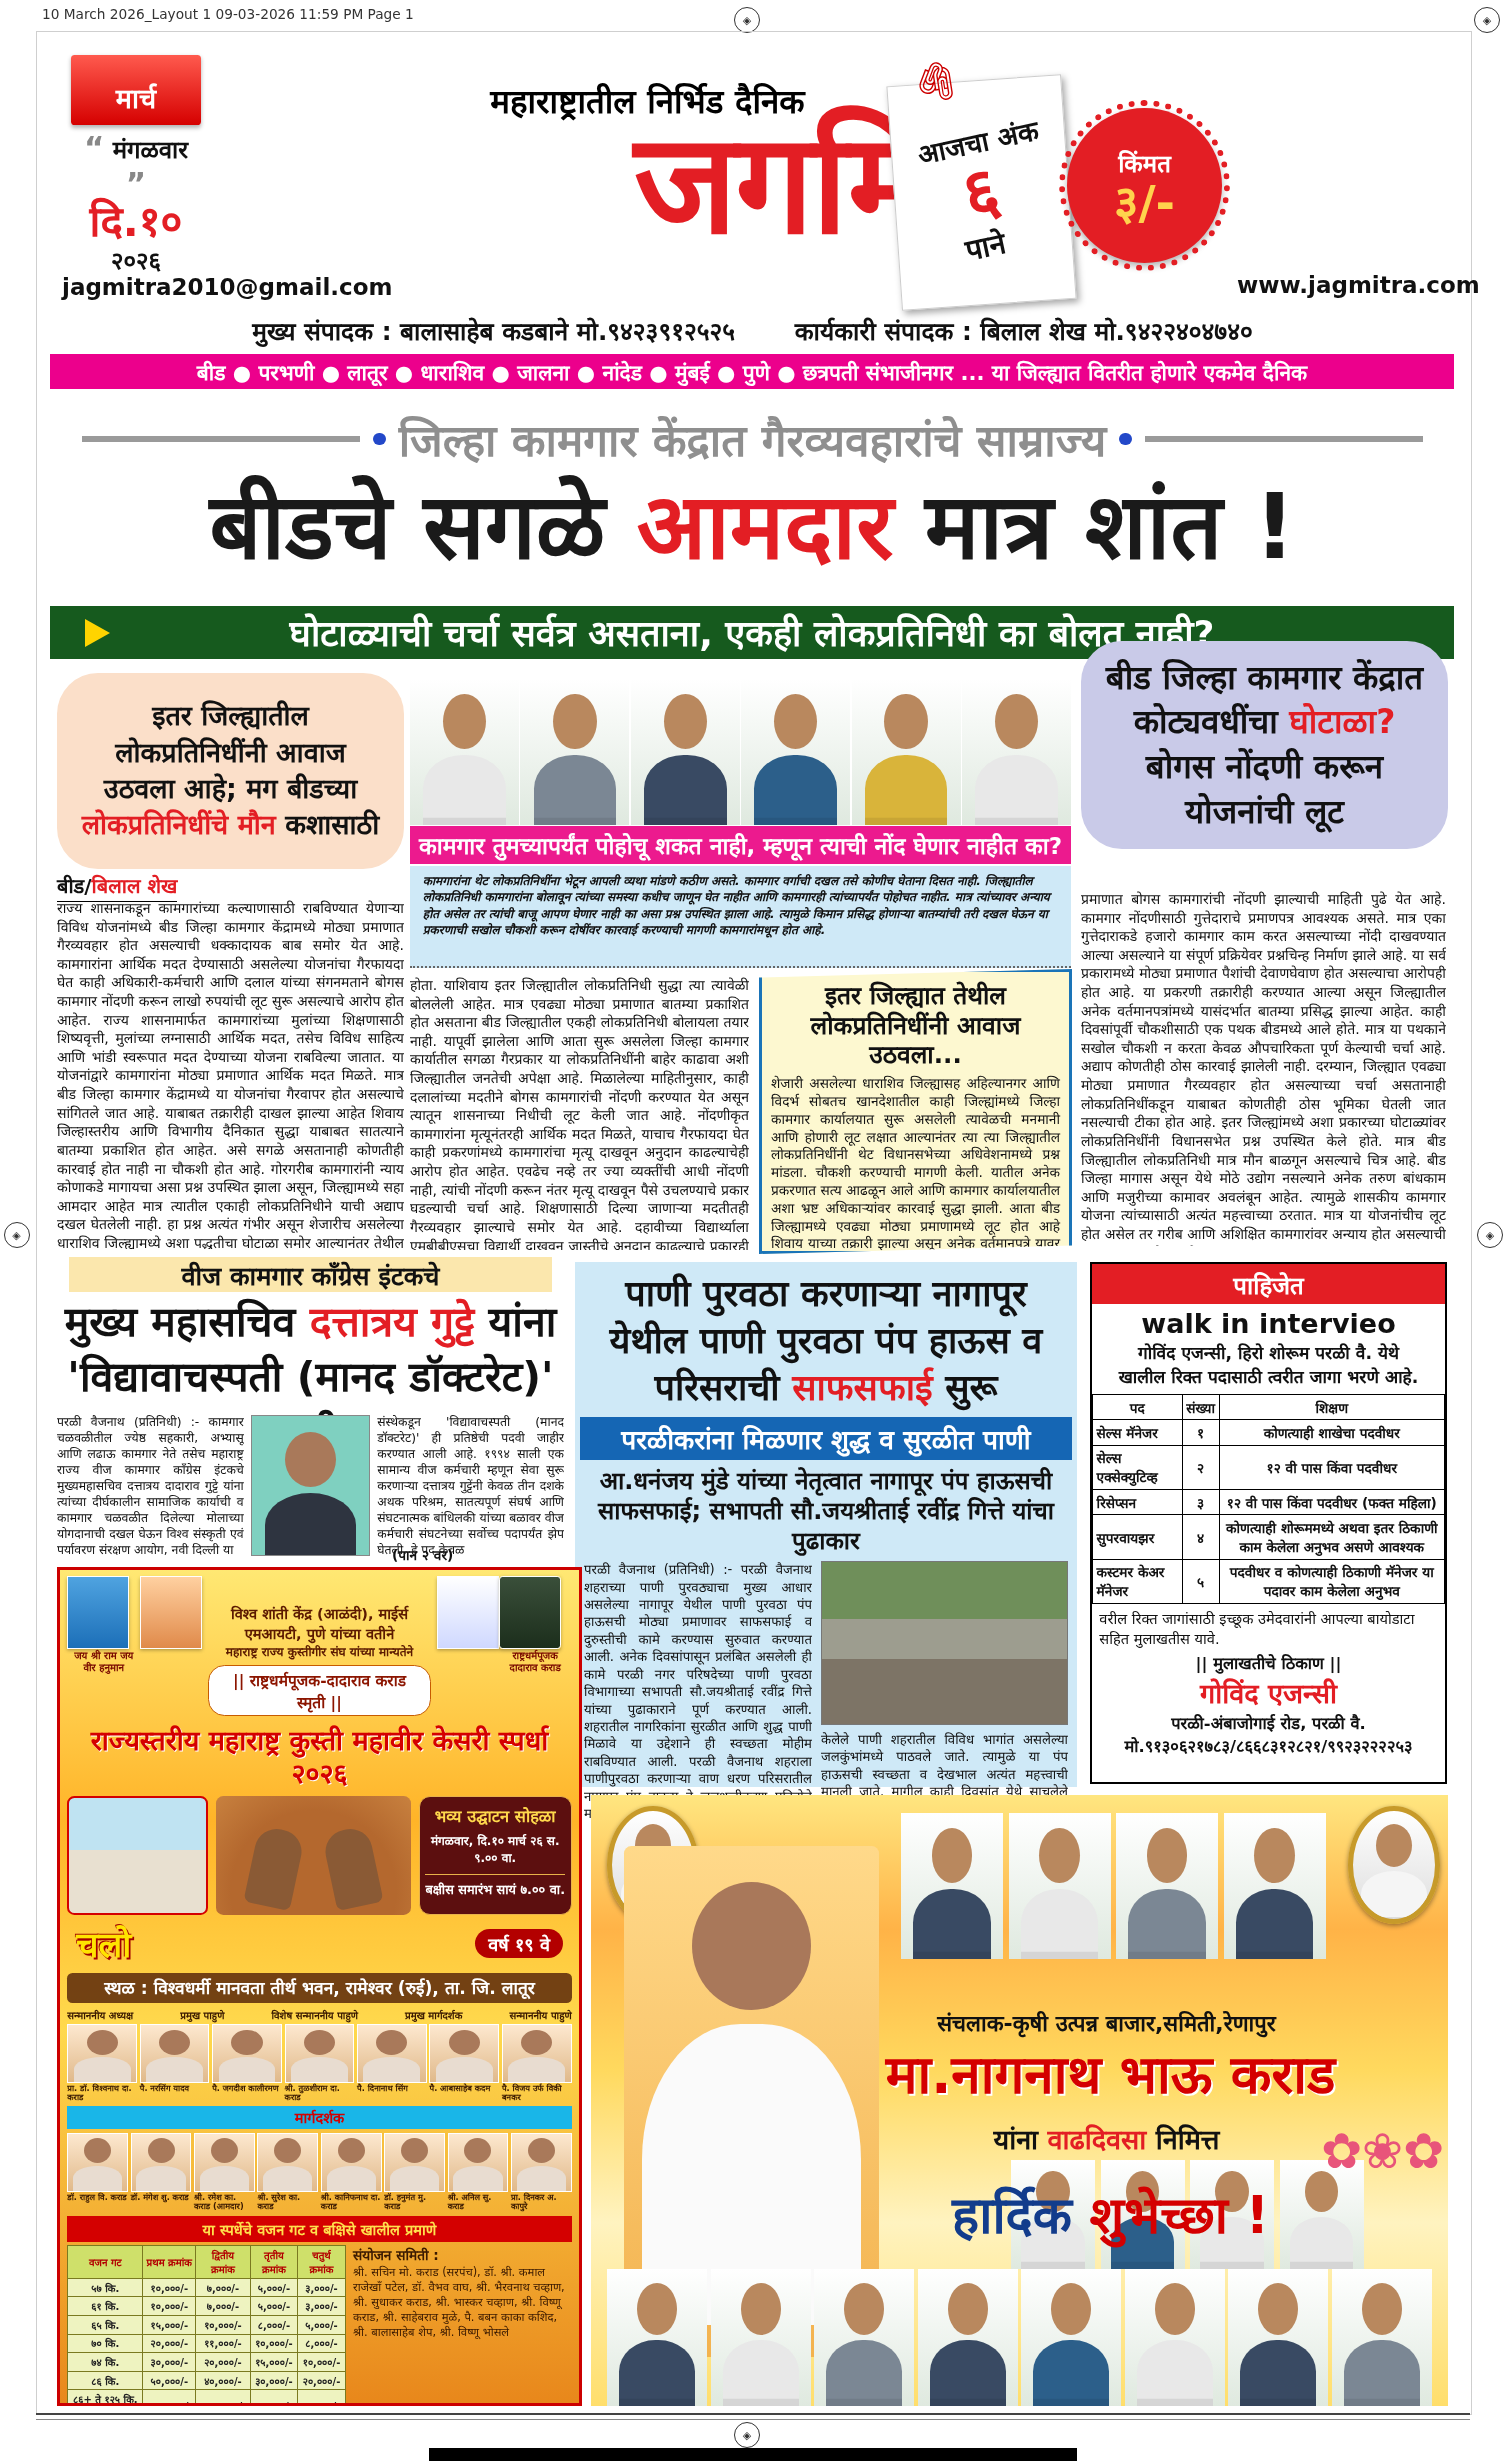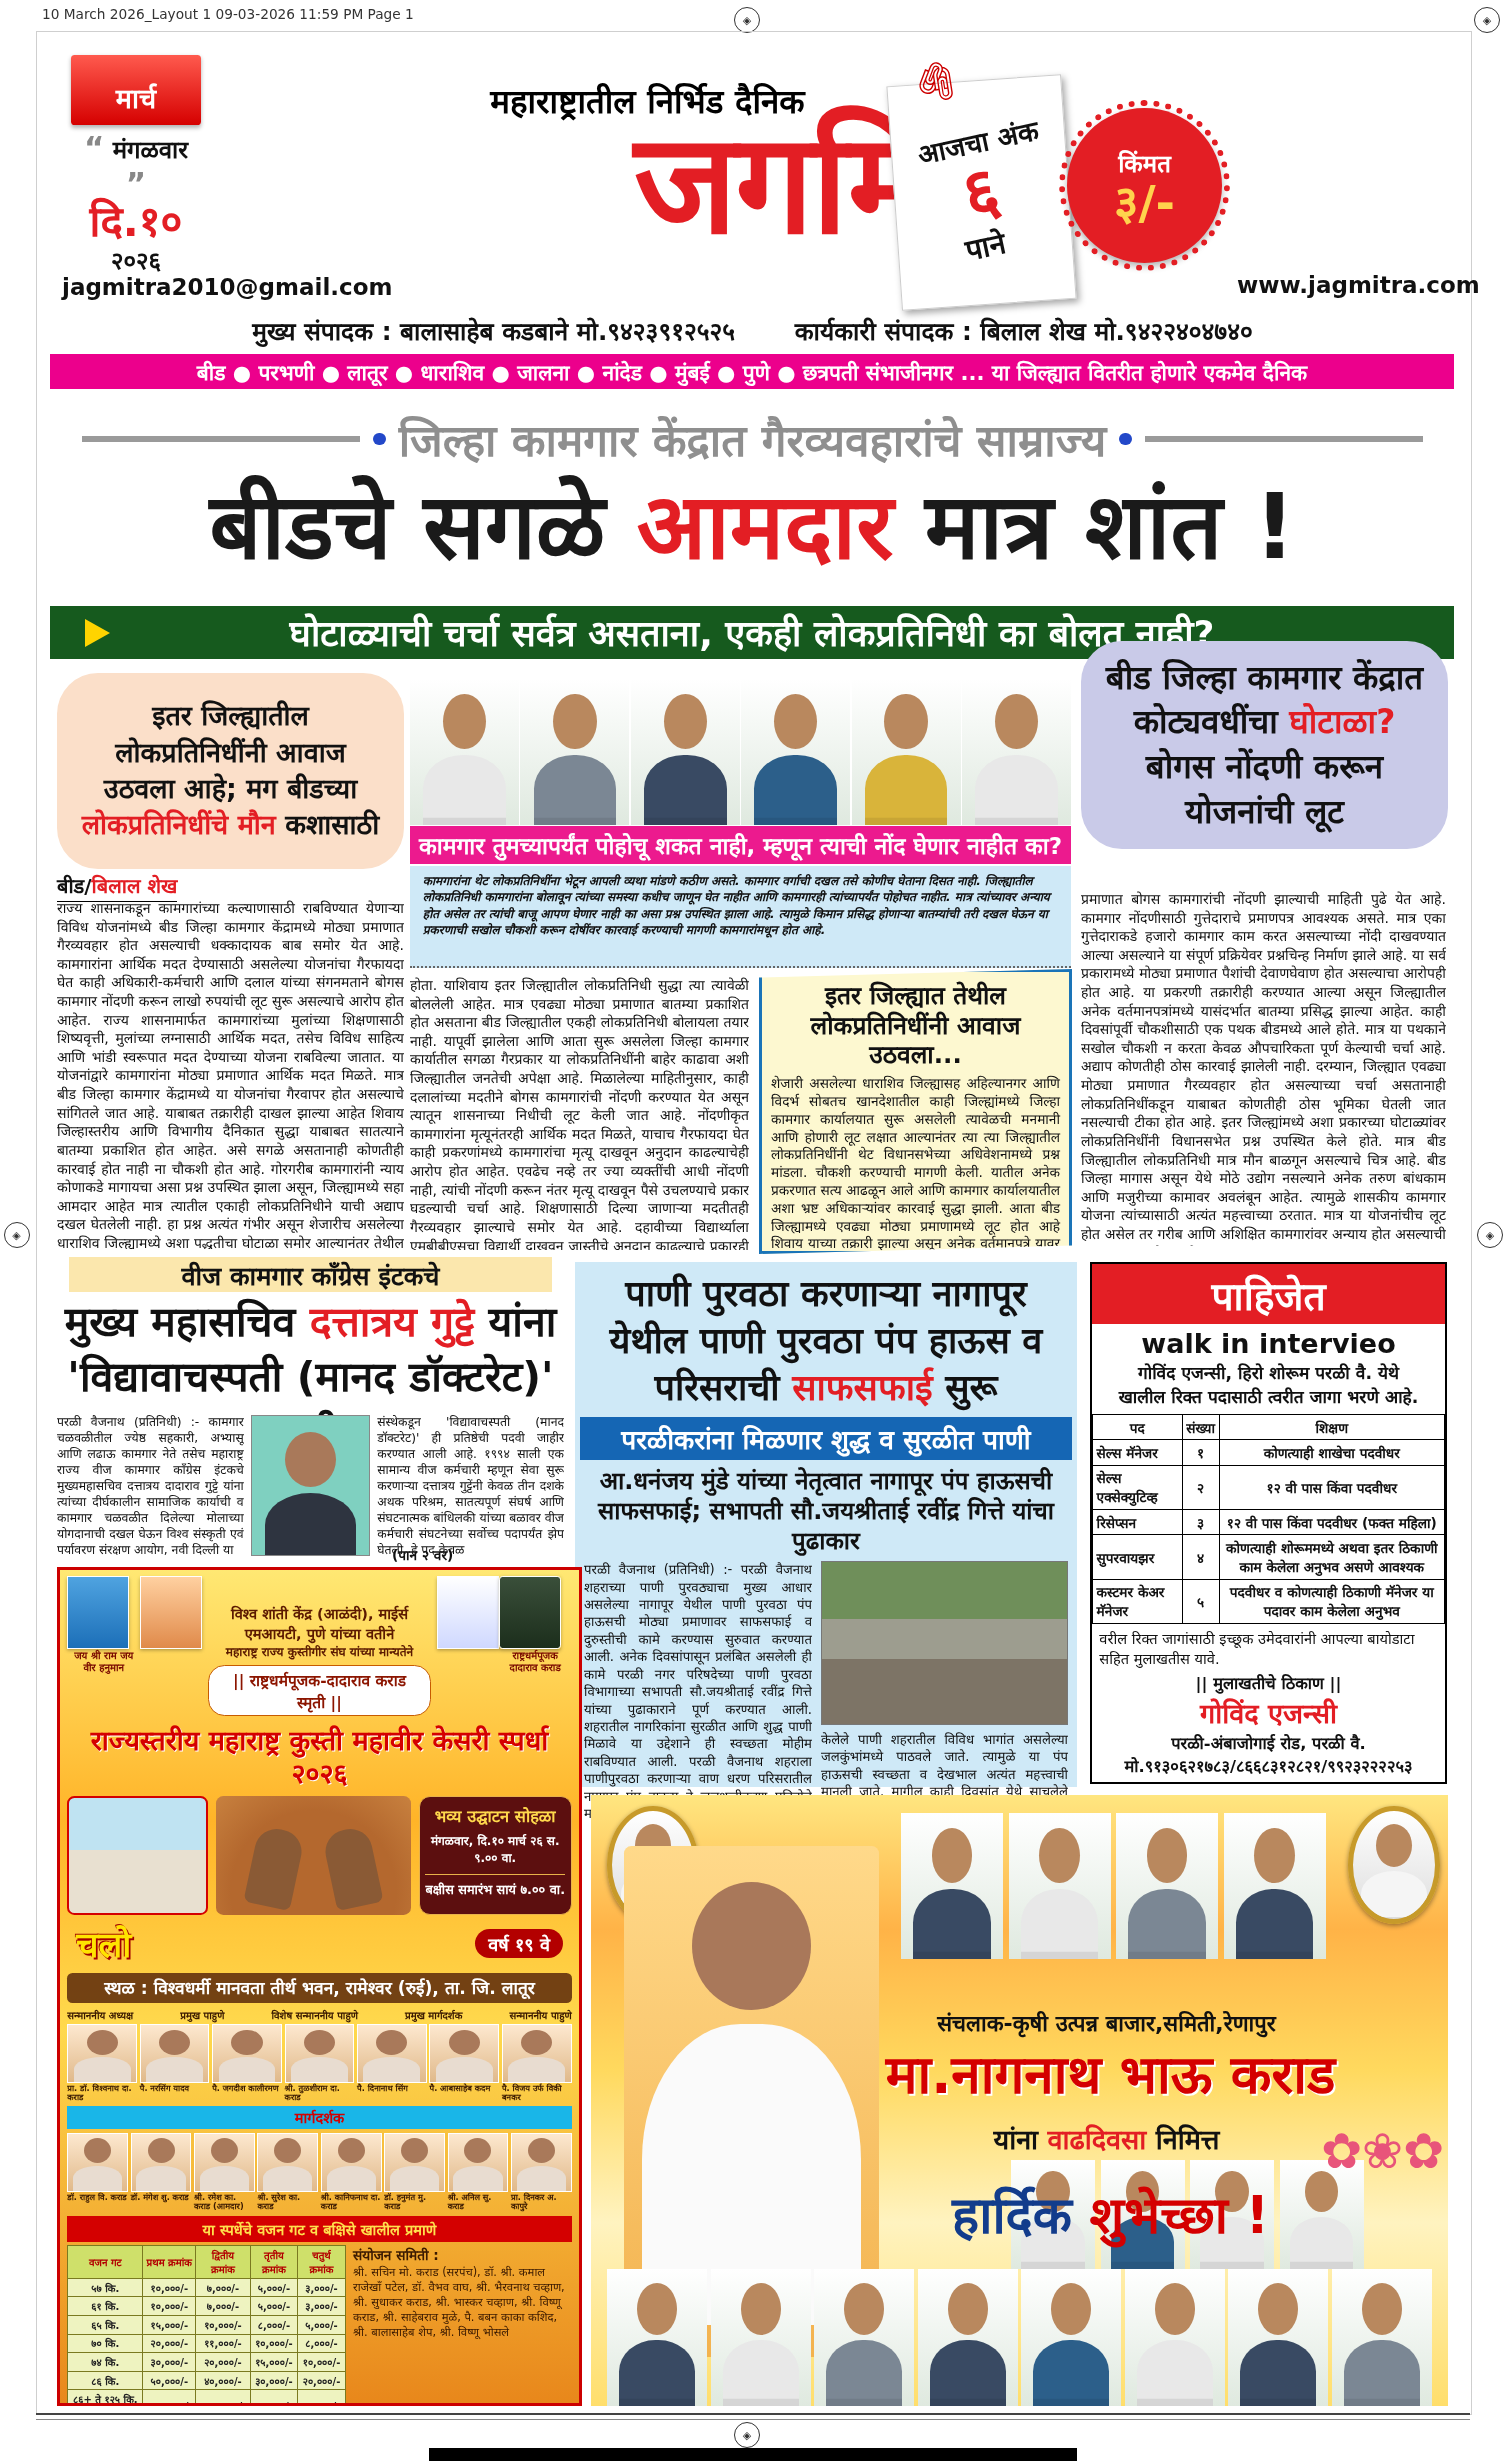--- a/index.html
+++ b/index.html
@@ -79,21 +79,21 @@
   .a3-bar{background:#1566b4;color:#fff;font-size:26.4px;font-weight:bold;text-align:center;padding:3.6px 0;margin:5.5px -3.6px;}
   .a3-sub{font-size:24px;font-weight:bold;text-align:center;line-height:1.25;margin:5.5px 0;}
   .a3-body{display:flex;gap:9px;margin-top:5.5px;}
   .a3-colL{width:48%;font-size:13.2px;line-height:1.32;text-align:justify;overflow:hidden;height:274px;}
   .a3-colR{width:52%;}
   .a3-photo{width:100%;height:164px;background:linear-gradient(180deg,#6f8f5a 0 35%,#9d9d8f 35% 60%,#7d7466 60% 100%);border:0.9px solid #777;box-sizing:border-box;}
   .a3-colR p{font-size:13.2px;line-height:1.32;text-align:justify;margin:5.5px 0 0 0;height:91px;overflow:hidden;}
   .a3-cont{text-align:right;font-size:12.8px;font-weight:bold;}
   
   .job{left:1090px;top:1262px;width:357px;height:522px;background:#fff;border:2.7px solid #000;box-sizing:border-box;}
-  .job-title{background:#e31e24;color:#fff;font-size:39px;font-weight:bold;text-align:center;padding:3.6px 0;}
+  .job-title{background:#e31e24;color:#fff;font-size:24px;font-weight:bold;text-align:center;padding:3.6px 0;}
   .job-sub{font-size:27px;font-weight:bold;text-align:center;margin-top:3.6px;}
   .job-l{font-size:17.3px;font-weight:bold;text-align:center;margin:1.8px 5.5px;}
   .job table{border-collapse:collapse;width:100%;margin-top:5.5px;}
   .job th,.job td{border:1.8px solid #000;font-size:13.7px;font-weight:bold;padding:2.7px 3.6px;text-align:center;vertical-align:middle;}
   .job td.post{text-align:left;}
   .job-foot{font-size:14.6px;font-weight:normal;margin:3.6px 7.3px;}
   .job-venue{font-size:16.4px;font-weight:bold;text-align:center;}
   .job-agency{font-size:27px;font-weight:bold;color:#e31e24;text-align:center;}
   .job-addr,.job-ph{font-size:16.4px;font-weight:bold;text-align:center;}
   

